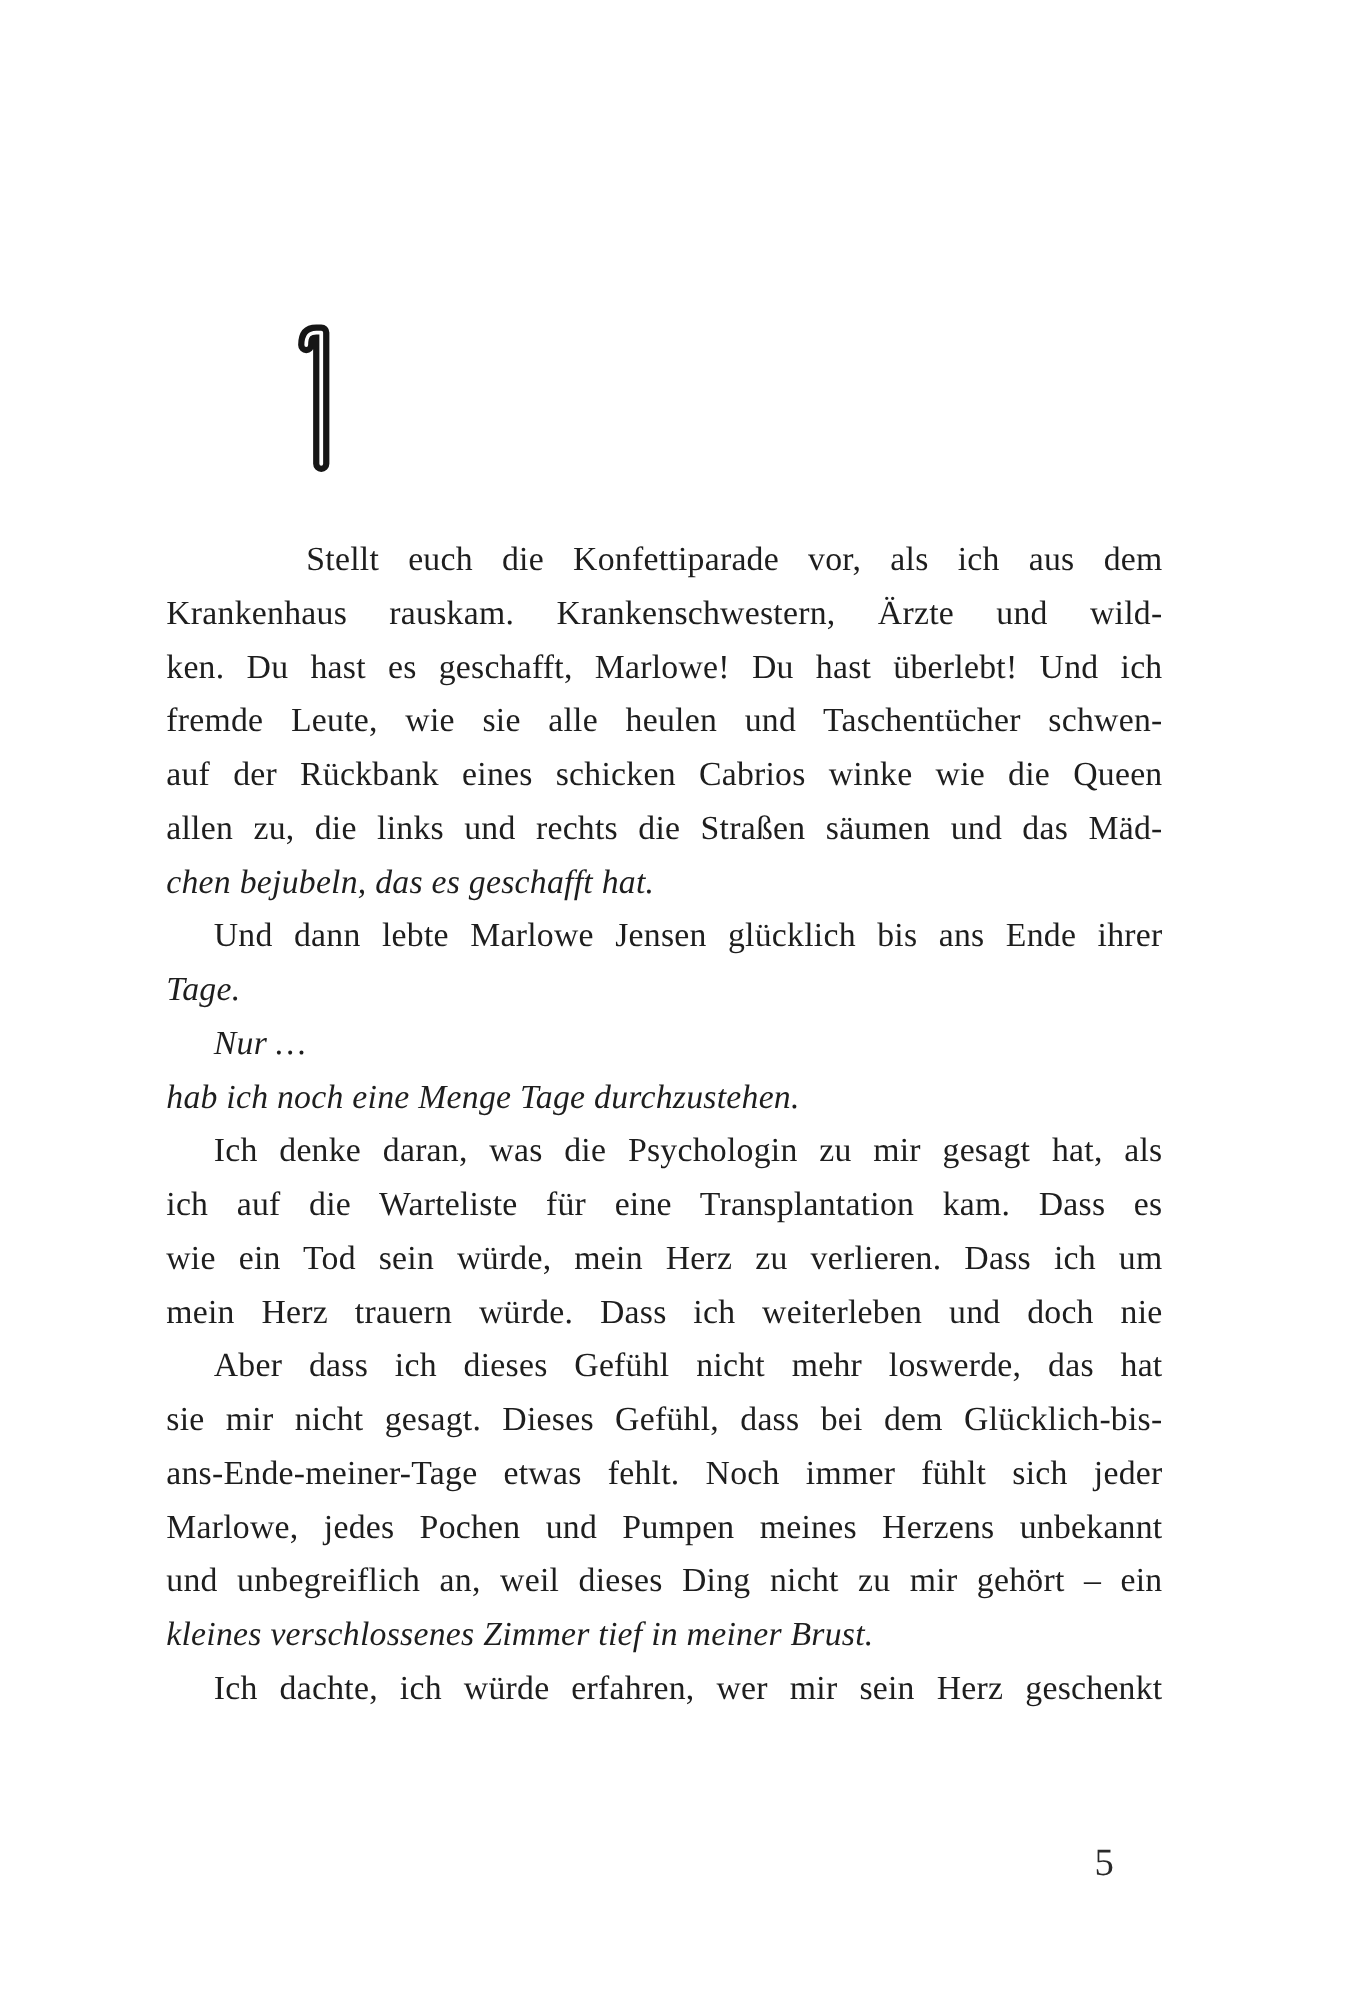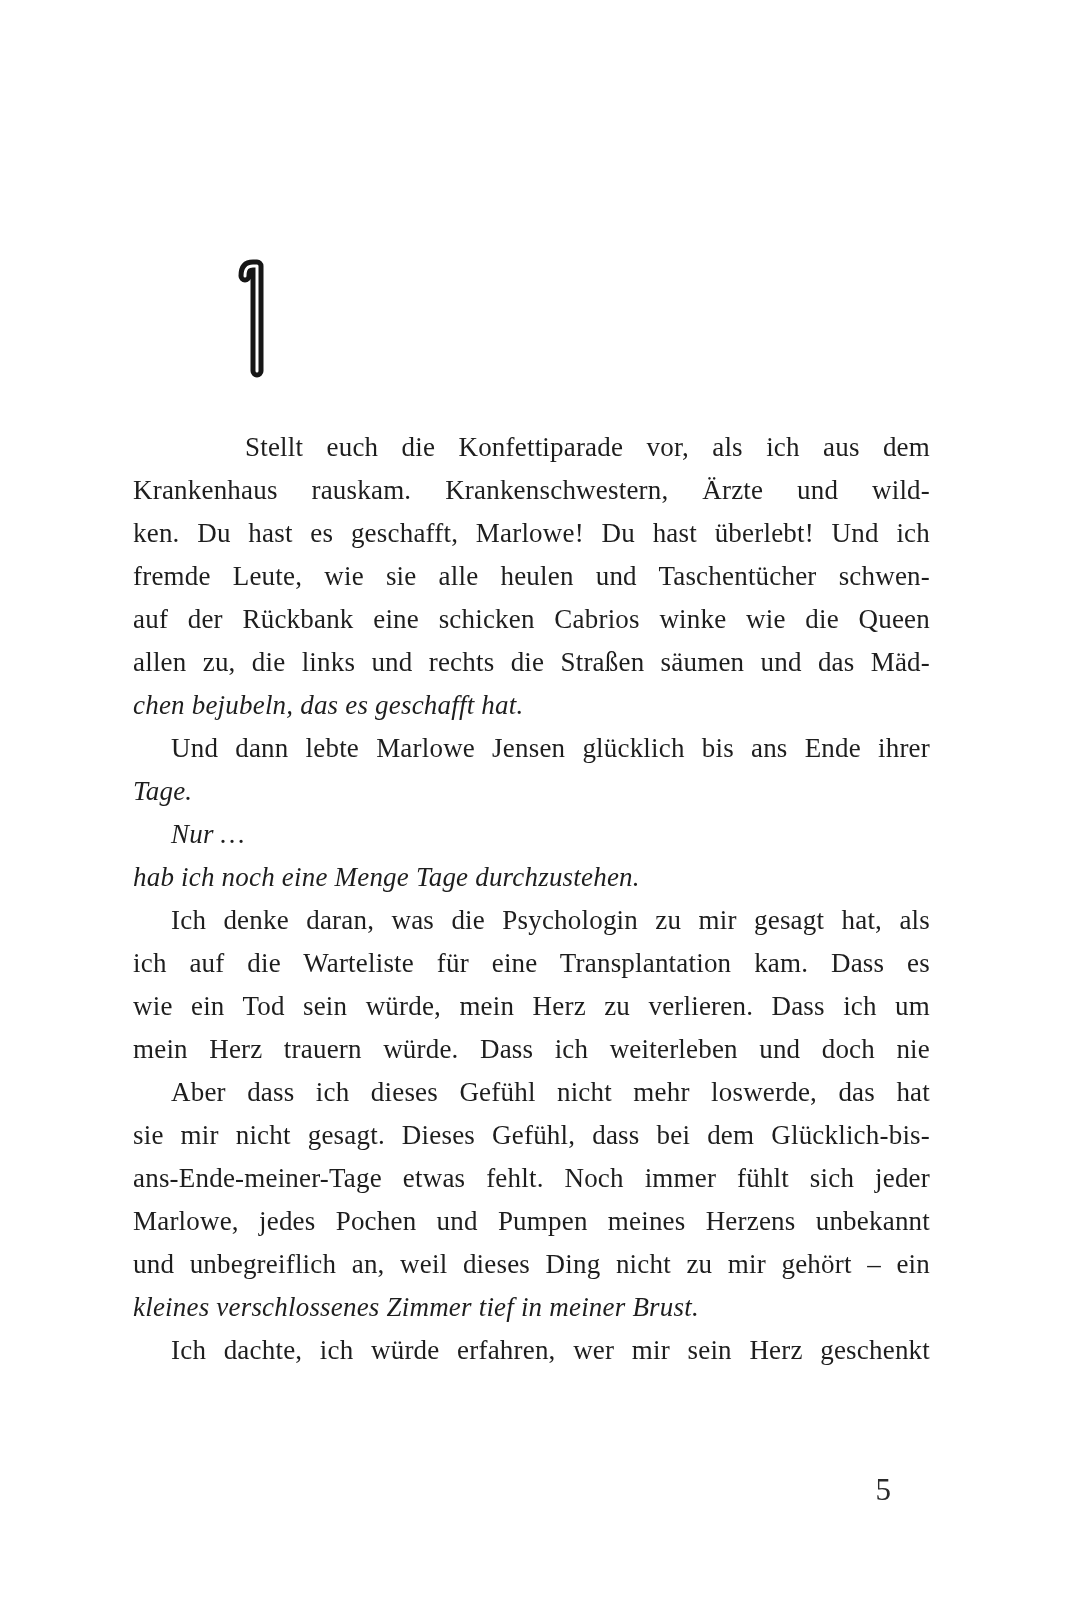--- a/index.html
+++ b/index.html
@@ -69,21 +69,21 @@
       <path d="M 7 17 C 7 9, 10 7, 15 7 L 19 7 L 19 112" fill="none" stroke="#161616" stroke-width="13" stroke-linecap="round" stroke-linejoin="round"></path>
       <path d="M 7 17 C 7 9, 10 7, 15 7 L 19 7 L 19 112" fill="none" stroke="#ffffff" stroke-width="3" stroke-linecap="round" stroke-linejoin="round"></path>
     </svg>
   </div>
 
   <div class="text-block" id="lines-container">
       <div class="line ind-first">Stellt euch die Konfettiparade vor, als ich aus dem</div>
       <div class="line">Krankenhaus rauskam. Krankenschwestern, Ärzte und wild-</div>
       <div class="line">ken. Du hast es geschafft, Marlowe! Du hast überlebt! Und ich</div>
       <div class="line">fremde Leute, wie sie alle heulen und Taschentücher schwen-</div>
-      <div class="line">auf der Rückbank eine schicken Cabrios winke wie die Queen</div>
+      <div class="line">auf der Rückbank eines schicken Cabrios winke wie die Queen</div>
       <div class="line">allen zu, die links und rechts die Straßen säumen und das Mäd-</div>
       <div class="line noj">chen bejubeln, das es geschafft hat.</div>
       <div class="line ind-para">Und dann lebte Marlowe Jensen glücklich bis ans Ende ihrer</div>
       <div class="line noj">Tage.</div>
       <div class="line noj ind-para">Nur …</div>
       <div class="line noj">hab ich noch eine Menge Tage durchzustehen.</div>
       <div class="line ind-para">Ich denke daran, was die Psychologin zu mir gesagt hat, als</div>
       <div class="line">ich auf die Warteliste für eine Transplantation kam. Dass es</div>
       <div class="line">wie ein Tod sein würde, mein Herz zu verlieren. Dass ich um</div>
       <div class="line">mein Herz trauern würde. Dass ich weiterleben und doch nie</div>

